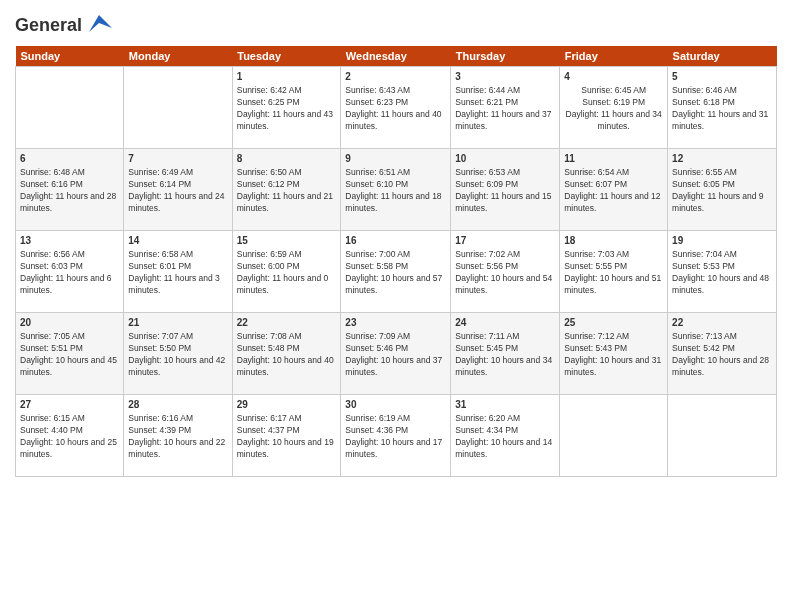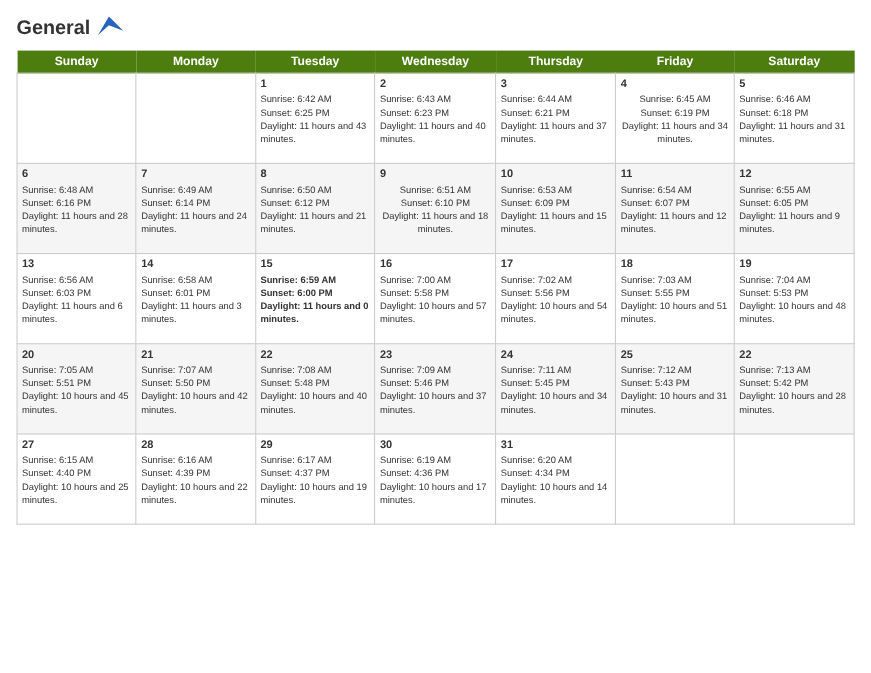--- a/index.html
+++ b/index.html
@@ -45,23 +45,23 @@
     .location {
       font-size: 14px;
       color: #333;
     }
     table {
       width: 100%;
       border-collapse: collapse;
       font-size: 9.5px;
     }
     thead tr th {
-      background-color: #4d7c0f;
+      background-color: #c2410c;
       color: #fff;
-      text-align: center;
+      text-align: left;
       padding: 4px 5px;
       font-size: 11px;
       font-weight: bold;
     }
     tbody tr td {
       border: 1px solid #ccc;
       vertical-align: top;
       padding: 3px 4px;
       width: 113px;
       min-height: 60px;
@@ -169,21 +169,21 @@
 Daylight: 11 hours and 24 minutes.</div>
           </td>
           <td>
             <span class="day-num">8</span>
             <div class="cell-info" style="white-space: pre-line;">Sunrise: 6:50 AM
 Sunset: 6:12 PM
 Daylight: 11 hours and 21 minutes.</div>
           </td>
           <td>
             <span class="day-num">9</span>
-            <div class="cell-info" style="white-space: pre-line; text-align: center;">Sunrise: 6:51 AM
+            <div class="cell-info" style="white-space: pre-line;">Sunrise: 6:51 AM
 Sunset: 6:10 PM
 Daylight: 11 hours and 18 minutes.</div>
           </td>
           <td>
             <span class="day-num">10</span>
             <div class="cell-info" style="white-space: pre-line;">Sunrise: 6:53 AM
 Sunset: 6:09 PM
 Daylight: 11 hours and 15 minutes.</div>
           </td>
           <td>
@@ -207,21 +207,21 @@
 Daylight: 11 hours and 6 minutes.</div>
           </td>
           <td>
             <span class="day-num">14</span>
             <div class="cell-info" style="white-space: pre-line;">Sunrise: 6:58 AM
 Sunset: 6:01 PM
 Daylight: 11 hours and 3 minutes.</div>
           </td>
           <td>
             <span class="day-num">15</span>
-            <div class="cell-info" style="white-space: pre-line; font-weight: bold;">Sunrise: 6:59 AM
+            <div class="cell-info" style="white-space: pre-line;">Sunrise: 6:59 AM
 Sunset: 6:00 PM
 Daylight: 11 hours and 0 minutes.</div>
           </td>
           <td>
             <span class="day-num">16</span>
             <div class="cell-info" style="white-space: pre-line;">Sunrise: 7:00 AM
 Sunset: 5:58 PM
 Daylight: 10 hours and 57 minutes.</div>
           </td>
           <td>

